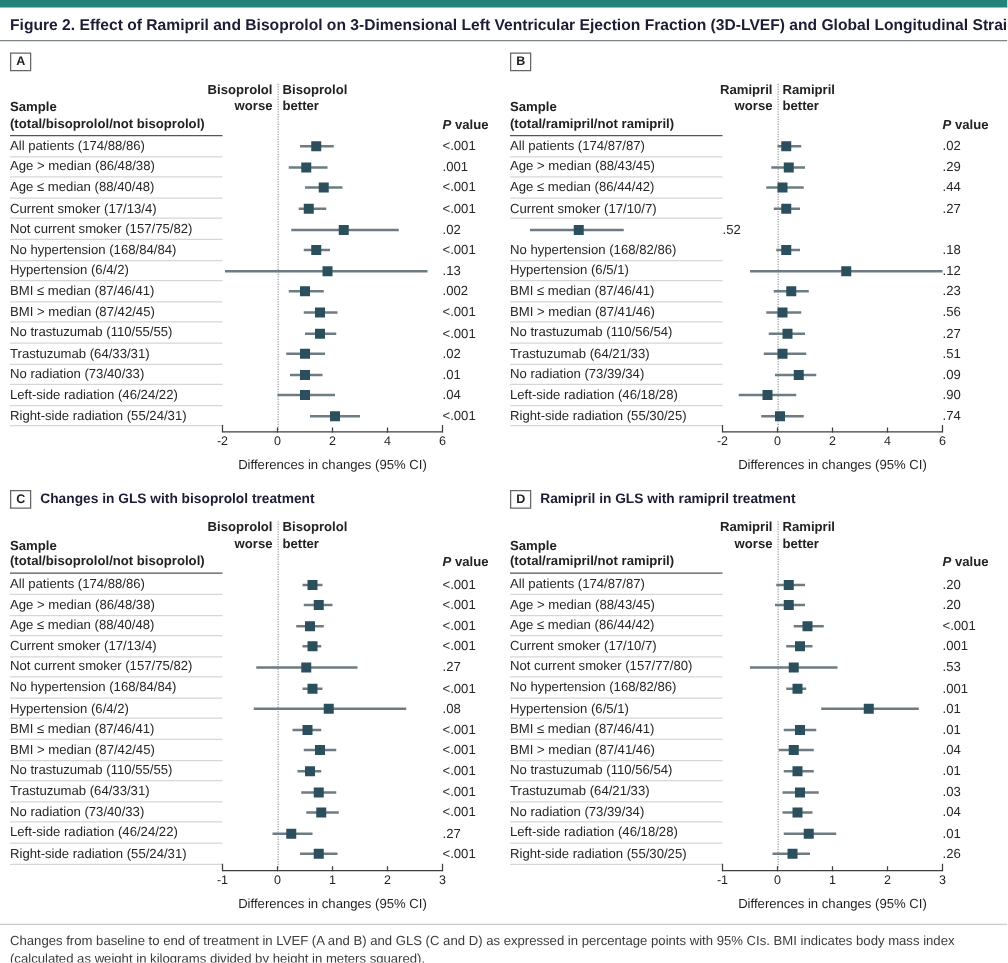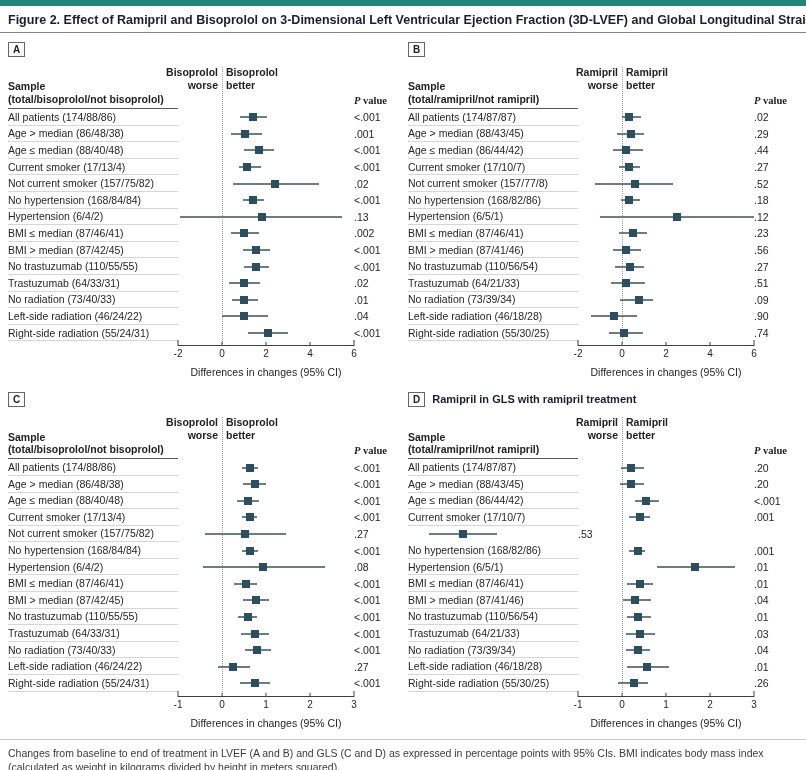--- a/index.html
+++ b/index.html
@@ -13,21 +13,21 @@
   .panel-letter{border:1px solid #666;font-size:10px;font-weight:bold;padding:1px 4px;line-height:11px;color:#222;}
   .panel-title{font-size:11px;font-weight:bold;color:#1c1c34;white-space:nowrap;}
   .panel-grid{position:relative;}
   .zero-line{position:absolute;top:4px;height:277px;width:0;border-left:1px dotted #9aa0a4;left:calc((100% - 214px)*0.25 + 170px);}
   .col-headers,.prow,.axis-row,.xlabel-row{display:grid;grid-template-columns:170px 1fr 44px;}
   .col-headers{height:46px;}
   .sample-header{font-size:10.5px;font-weight:bold;line-height:1.18;align-self:end;border-bottom:1px solid #555;padding-bottom:3px;color:#222;}
   .plot-header{position:relative;font-size:10.5px;font-weight:bold;color:#222;}
   .worse{position:absolute;right:calc(75% + 4px);top:3px;text-align:right;white-space:pre-line;line-height:1.25;}
   .better{position:absolute;left:calc(25% + 4px);top:3px;text-align:left;white-space:pre-line;line-height:1.25;}
-  .p-header{font-size:10.5px;font-weight:bold;align-self:end;padding-bottom:3px;color:#222;font-family:Liberation Serif, serif;}
+  .p-header{font-size:10.5px;font-weight:bold;align-self:end;padding-bottom:3px;color:#222;}
   .prow{height:16.6px;}
   .label-cell{font-size:10.5px;border-bottom:1px solid #d3d7d9;display:flex;align-items:center;white-space:nowrap;overflow:hidden;color:#262626;}
   .plot-cell{position:relative;}
   .ci{position:absolute;top:50%;height:2px;transform:translateY(-50%);background:var(--ci,#6d7c83);}
   .sq{position:absolute;top:50%;width:8px;height:8px;transform:translate(-50%,-50%);background:var(--marker,#2c4f5d);}
   .p-cell{font-size:10.5px;display:flex;align-items:center;color:#262626;}
   .axis-row{height:18px;}
   .axis{grid-column:2;position:relative;}
   .axis-line{position:absolute;left:0;right:0;top:4px;height:1px;background:#3f3f3f;}
   .tick{position:absolute;width:1px;height:4px;top:1px;background:#3f3f3f;transform:translateX(-0.5px);}
@@ -241,21 +241,20 @@
         </div>
         <div class="prow">
           <div class="label-cell">Current smoker (17/10/7)</div>
           <div class="plot-cell">
             <div class="ci" style="left: 23.125%; width: 11.875%;"></div>
             <div class="sq" style="left: 28.75%;"></div>
           </div>
           <div class="p-cell">.27</div>
         </div>
         <div class="prow">
-          <div class="label-cell">Not current smoker (157/77/8)</div>
           <div class="plot-cell">
             <div class="ci" style="left: 9.375%; width: 44.375%;"></div>
             <div class="sq" style="left: 32.5%;"></div>
           </div>
           <div class="p-cell">.52</div>
         </div>
         <div class="prow">
           <div class="label-cell">No hypertension (168/82/86)</div>
           <div class="plot-cell">
             <div class="ci" style="left: 24.375%; width: 10.625%;"></div>
@@ -343,20 +342,21 @@
           </div>
         </div>
         <div class="xlabel-row">
           <div class="xlabel">Differences in changes (95% CI)</div>
         </div>
       </div>
     </div>
     <div class="panel">
       <div class="panel-head">
         <span class="panel-letter">C</span>
+        <span class="panel-title">Changes in GLS with bisoprolol treatment</span>
       </div>
       <div class="panel-grid">
         <div class="zero-line"></div>
         <div class="col-headers">
           <div class="sample-header">
             <div>Sample</div>
             <div>(total/bisoprolol/not bisoprolol)</div>
           </div>
           <div class="plot-header">
             <div class="worse">Bisoprolol
@@ -544,20 +544,21 @@
         </div>
         <div class="prow">
           <div class="label-cell">Current smoker (17/10/7)</div>
           <div class="plot-cell">
             <div class="ci" style="left: 29%; width: 11.75%;"></div>
             <div class="sq" style="left: 35%;"></div>
           </div>
           <div class="p-cell">.001</div>
         </div>
         <div class="prow">
+          <div class="label-cell">Not current smoker (157/77/80)</div>
           <div class="plot-cell">
             <div class="ci" style="left: 12.5%; width: 40%;"></div>
             <div class="sq" style="left: 32.5%;"></div>
           </div>
           <div class="p-cell">.53</div>
         </div>
         <div class="prow">
           <div class="label-cell">No hypertension (168/82/86)</div>
           <div class="plot-cell">
             <div class="ci" style="left: 29%; width: 9.25%;"></div>

